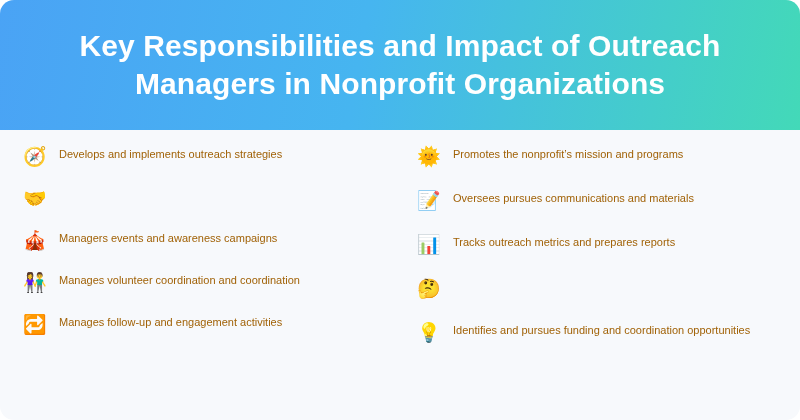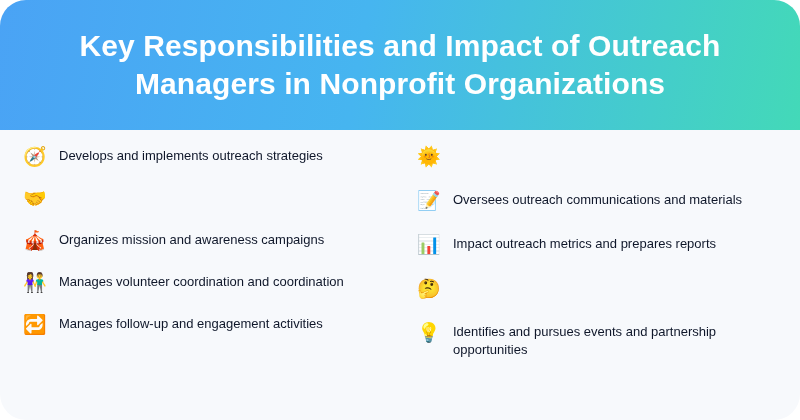--- a/index.html
+++ b/index.html
@@ -11,21 +11,21 @@
     height: 420px;
     background: #ffffff;
     font-family: "Liberation Sans", sans-serif;
     overflow: hidden;
   }
   .card {
     position: relative;
     width: 800px;
     height: 420px;
     background: #f7f9fc;
-    border-radius: 26px;
+    border-radius: 14px;
     overflow: hidden;
     box-sizing: border-box;
   }
   .header {
     position: absolute;
     top: 0;
     left: 0;
     width: 800px;
     height: 130px;
     background: linear-gradient(100deg, #4aa3f5 0%, #46b5f0 45%, #43d9b8 100%);
@@ -81,23 +81,23 @@
     flex: 0 0 auto;
     width: 26px;
     height: 26px;
     margin-right: 11px;
     font-size: 19px;
     line-height: 26px;
     text-align: center;
     display: block;
   }
   .txt {
-    font-size: 13px;
+    font-size: 11px;
     line-height: 1.42;
-    color: #0f172a;
+    color: #a16207;
     padding-top: 3px;
   }
 </style>
 </head>
 <body>
 
 <div class="card">
 
   <div class="header">
     <h1>Key Responsibilities and Impact of Outreach Managers in Nonprofit Organizations</h1>
@@ -111,56 +111,57 @@
         <span class="ico">🧭</span>
         <span class="txt">Develops and implements outreach strategies</span>
       </div>
 
       <div class="item">
         <span class="ico">🤝</span>
       </div>
 
       <div class="item">
         <span class="ico">🎪</span>
-        <span class="txt">Organizes mission and awareness campaigns</span>
+        <span class="txt">Managers events and awareness campaigns</span>
       </div>
 
       <div class="item">
         <span class="ico">👫</span>
         <span class="txt">Manages volunteer coordination and coordination</span>
       </div>
 
       <div class="item">
         <span class="ico">🔁</span>
         <span class="txt">Manages follow-up and engagement activities</span>
       </div>
 
     </div>
 
     <div class="col col-right">
 
       <div class="item">
         <span class="ico">🌞</span>
+        <span class="txt">Promotes the nonprofit’s mission and programs</span>
       </div>
 
       <div class="item">
         <span class="ico">📝</span>
-        <span class="txt">Oversees outreach communications and materials</span>
+        <span class="txt">Oversees pursues communications and materials</span>
       </div>
 
       <div class="item">
         <span class="ico">📊</span>
-        <span class="txt">Impact outreach metrics and prepares reports</span>
+        <span class="txt">Tracks outreach metrics and prepares reports</span>
       </div>
 
       <div class="item">
         <span class="ico">🤔</span>
       </div>
 
       <div class="item">
         <span class="ico">💡</span>
-        <span class="txt">Identifies and pursues events and partnership opportunities</span>
+        <span class="txt">Identifies and pursues funding and coordination opportunities</span>
       </div>
 
     </div>
 
   </div>
 </div>
 
 </body></html>

